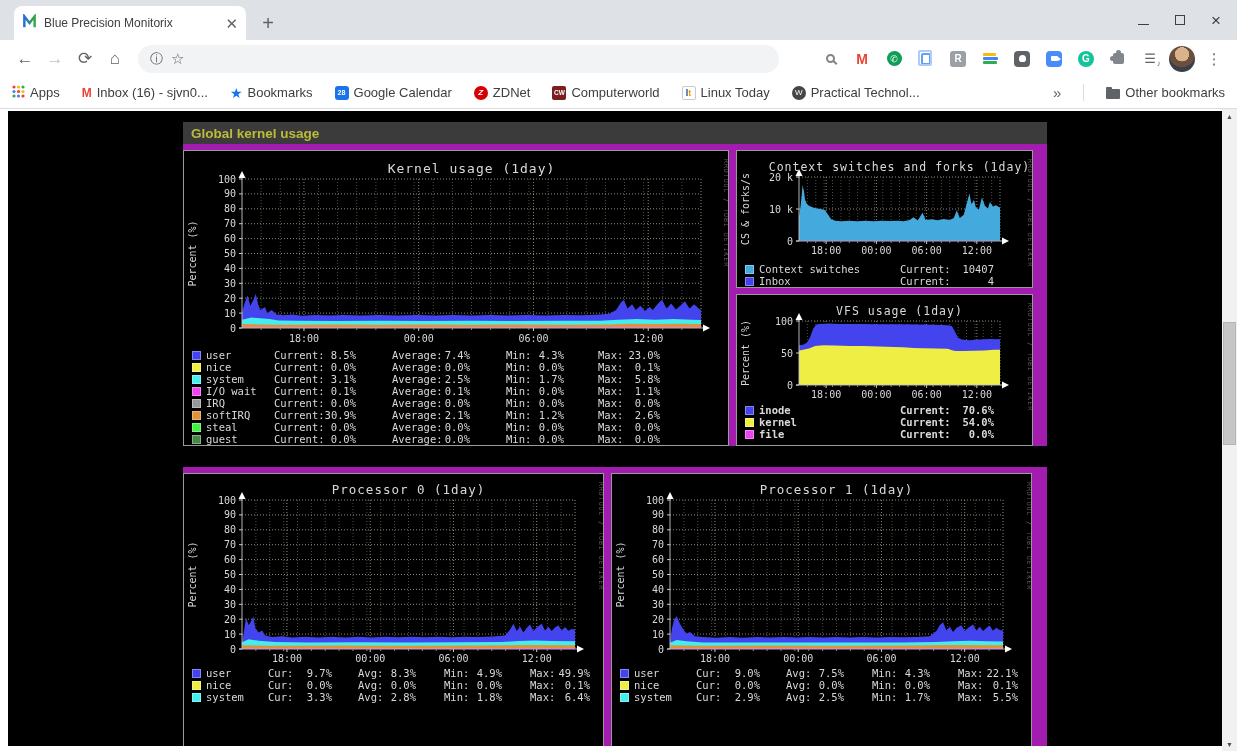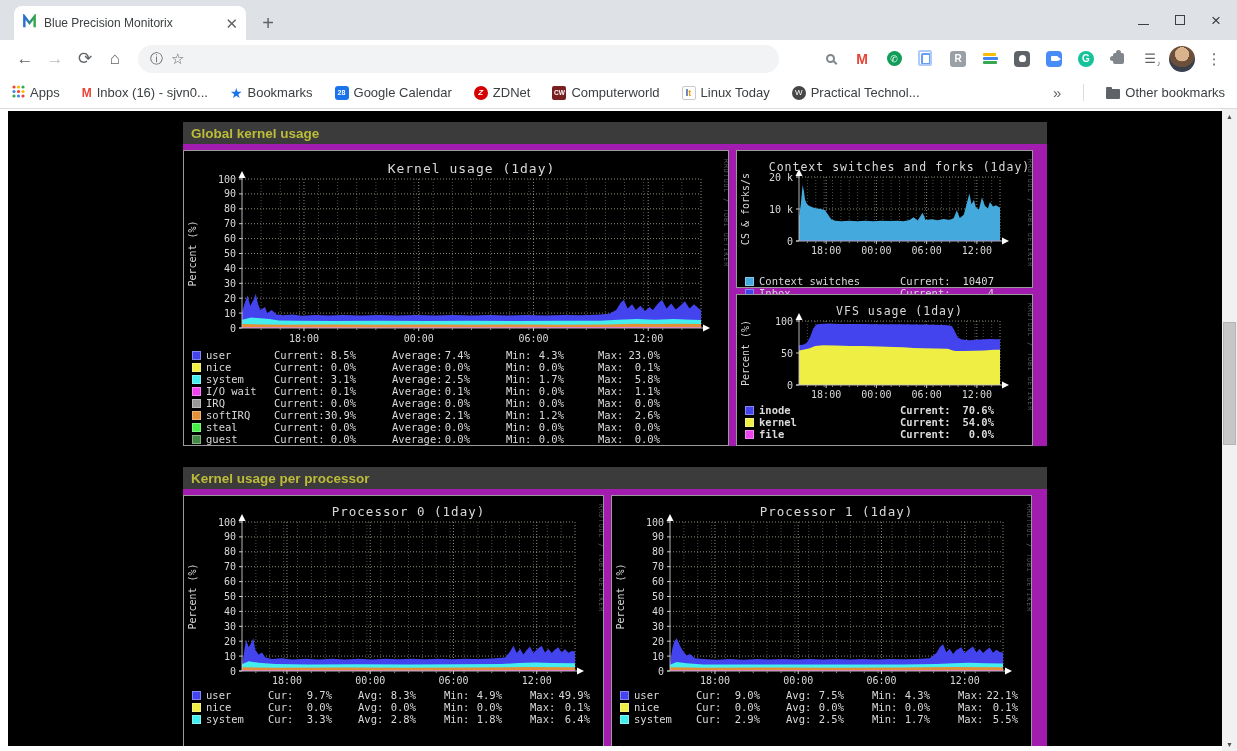--- a/index.html
+++ b/index.html
@@ -84,21 +84,21 @@
   .panel{position:relative;background:#000;border:1px solid #9a9a9a;}
   .panel svg{display:block;}
   .panel-kernel{width:546px;height:296px;}
   .panel-ctx{width:297px;height:138px;}
   .panel-vfs{width:297px;height:152px;}
   .panel-cpu{width:421px;height:294px;}
 
   
   .legend{position:absolute;left:8px;right:2px;font-family:"DejaVu Sans Mono",monospace;font-size:10.5px;color:#d9d9d9;}
   .panel-kernel .legend{top:198px;}
-  .panel-ctx .legend{top:124px;}
+  .panel-ctx .legend{top:112px;}
   .panel-vfs .legend{top:109px;font-weight:bold;}
   .panel-cpu .legend{top:193px;}
   .lrow{height:12px;display:flex;align-items:center;}
   .sw{width:9px;height:9px;margin-right:5px;border:1px solid rgba(255,255,255,0.35);flex:none;}
   .pair{display:inline-flex;justify-content:space-between;flex:none;}
   .lg-full.g .lname{width:66px;flex:none;}
   .lg-full.s .lname{width:60px;flex:none;}
   .g .p0{width:82px;margin-left:2px;} .g .p1{width:78px;margin-left:36px;}
   .g .p2{width:58px;margin-left:36px;} .g .p3{width:62px;margin-left:34px;}
   .s .p0{width:64px;margin-left:2px;} .s .p1{width:58px;margin-left:26px;}
@@ -739,23 +739,20 @@
                         <span class="pv">0.0%</span>
                       </span>
                     </div>
                   </div>
               </div>
             </div>
           </div>
         </div>
 
         <div class="section">
-          <div class="section-header">
-            <span class="section-title">Kernel usage per processor</span>
-          </div>
           <div class="section-body">
             <div class="panel panel-cpu">
               <svg viewBox="0 0 419 292" width="419" height="292">
                   <rect x="0" y="0" width="419" height="292" fill="#000"></rect>
                   <line x1="71.875" y1="26" x2="71.875" y2="175" stroke="#4d4d42" stroke-dasharray="1,2"></line>
                   <line x1="85.75" y1="26" x2="85.75" y2="175" stroke="#4d4d42" stroke-dasharray="1,2"></line>
                   <line x1="99.625" y1="26" x2="99.625" y2="175" stroke="#4d4d42" stroke-dasharray="1,2"></line>
                   <line x1="113.5" y1="26" x2="113.5" y2="175" stroke="#4d4d42" stroke-dasharray="1,2"></line>
                   <line x1="127.375" y1="26" x2="127.375" y2="175" stroke="#4d4d42" stroke-dasharray="1,2"></line>
                   <line x1="141.25" y1="26" x2="141.25" y2="175" stroke="#4d4d42" stroke-dasharray="1,2"></line>

